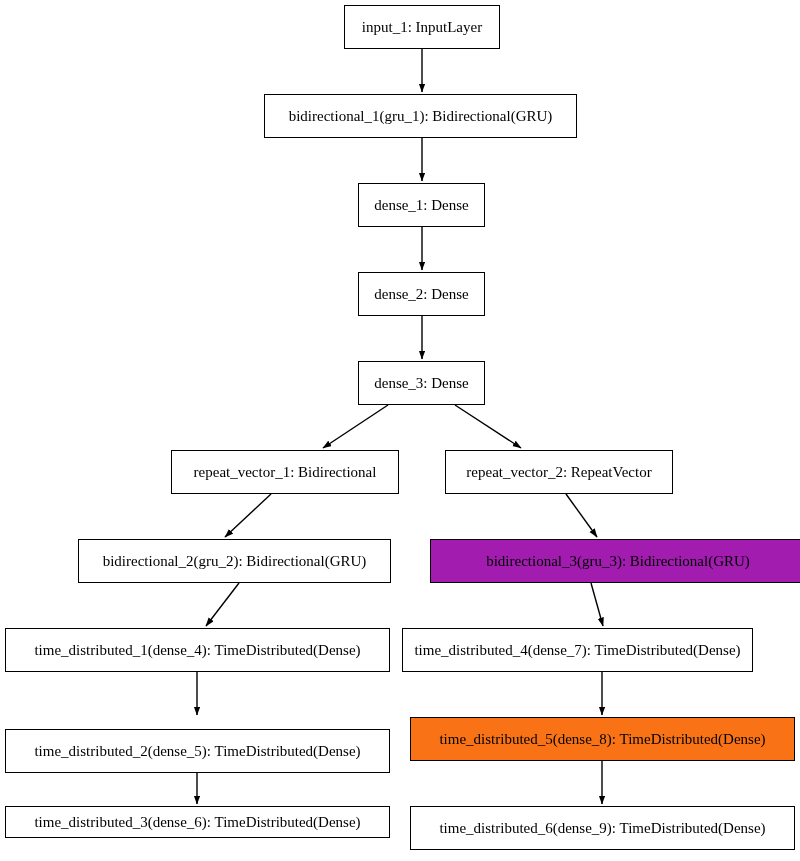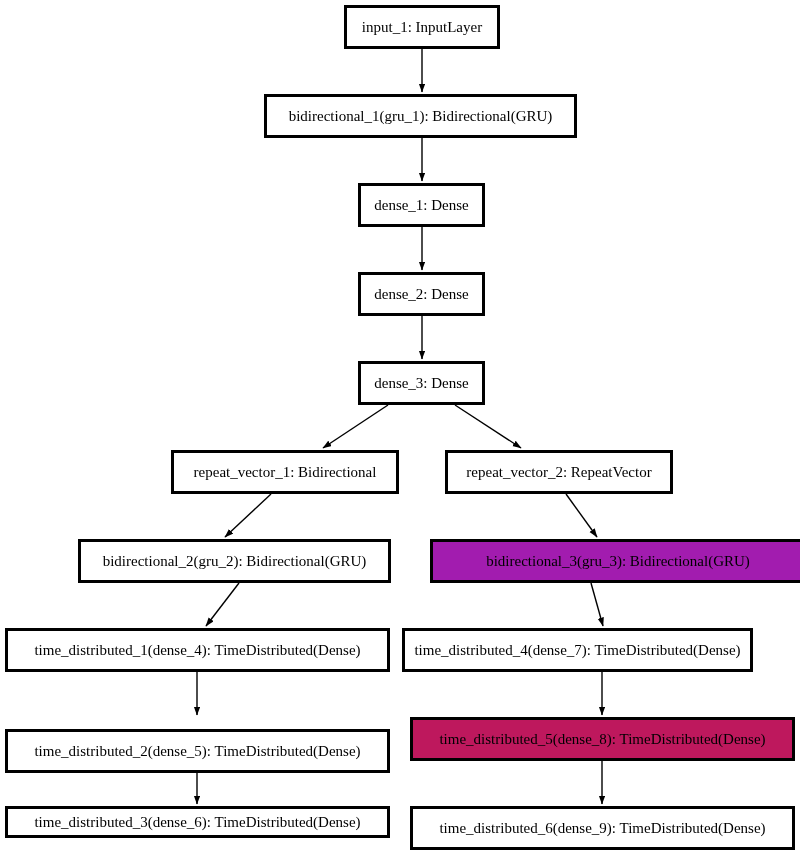--- a/index.html
+++ b/index.html
@@ -19,21 +19,21 @@
     position: absolute;
     left: 0;
     top: 0;
     width: 800px;
     height: 861px;
     pointer-events: none;
   }
   .node {
     position: absolute;
     box-sizing: border-box;
-    border: 3px solid #14b8a6;
+    border: 1px solid #14b8a6;
     background: #ffffff;
     display: flex;
     align-items: center;
     justify-content: center;
     color: #000000;
     font-size: 15px;
     line-height: 1;
     white-space: nowrap;
   }
   .node .node-label {
@@ -100,21 +100,21 @@
       </div>
       <div class="node" style="left: 5px; top: 628px; width: 385px; height: 44px; border-color: rgb(0, 0, 0); background: rgb(255, 255, 255);">
         <span class="node-label">time_distributed_1(dense_4): TimeDistributed(Dense)</span>
       </div>
       <div class="node" style="left: 402px; top: 628px; width: 351px; height: 44px; border-color: rgb(0, 0, 0); background: rgb(255, 255, 255);">
         <span class="node-label">time_distributed_4(dense_7): TimeDistributed(Dense)</span>
       </div>
       <div class="node" style="left: 5px; top: 717px; width: 385px; height: 44px; border-color: rgb(0, 0, 0); background: rgb(255, 255, 255); margin-top: 12px;">
         <span class="node-label">time_distributed_2(dense_5): TimeDistributed(Dense)</span>
       </div>
-      <div class="node" style="left: 410px; top: 717px; width: 385px; height: 44px; border-color: rgb(0, 0, 0); background: #be185d;">
+      <div class="node" style="left: 410px; top: 717px; width: 385px; height: 44px; border-color: rgb(0, 0, 0); background: #f97316;">
         <span class="node-label">time_distributed_5(dense_8): TimeDistributed(Dense)</span>
       </div>
       <div class="node" style="left: 5px; top: 806px; width: 385px; height: 32px; border-color: rgb(0, 0, 0); background: rgb(255, 255, 255);">
         <span class="node-label">time_distributed_3(dense_6): TimeDistributed(Dense)</span>
       </div>
       <div class="node" style="left: 410px; top: 806px; width: 385px; height: 44px; border-color: rgb(0, 0, 0); background: rgb(255, 255, 255);">
         <span class="node-label">time_distributed_6(dense_9): TimeDistributed(Dense)</span>
       </div>
     </div>
 

